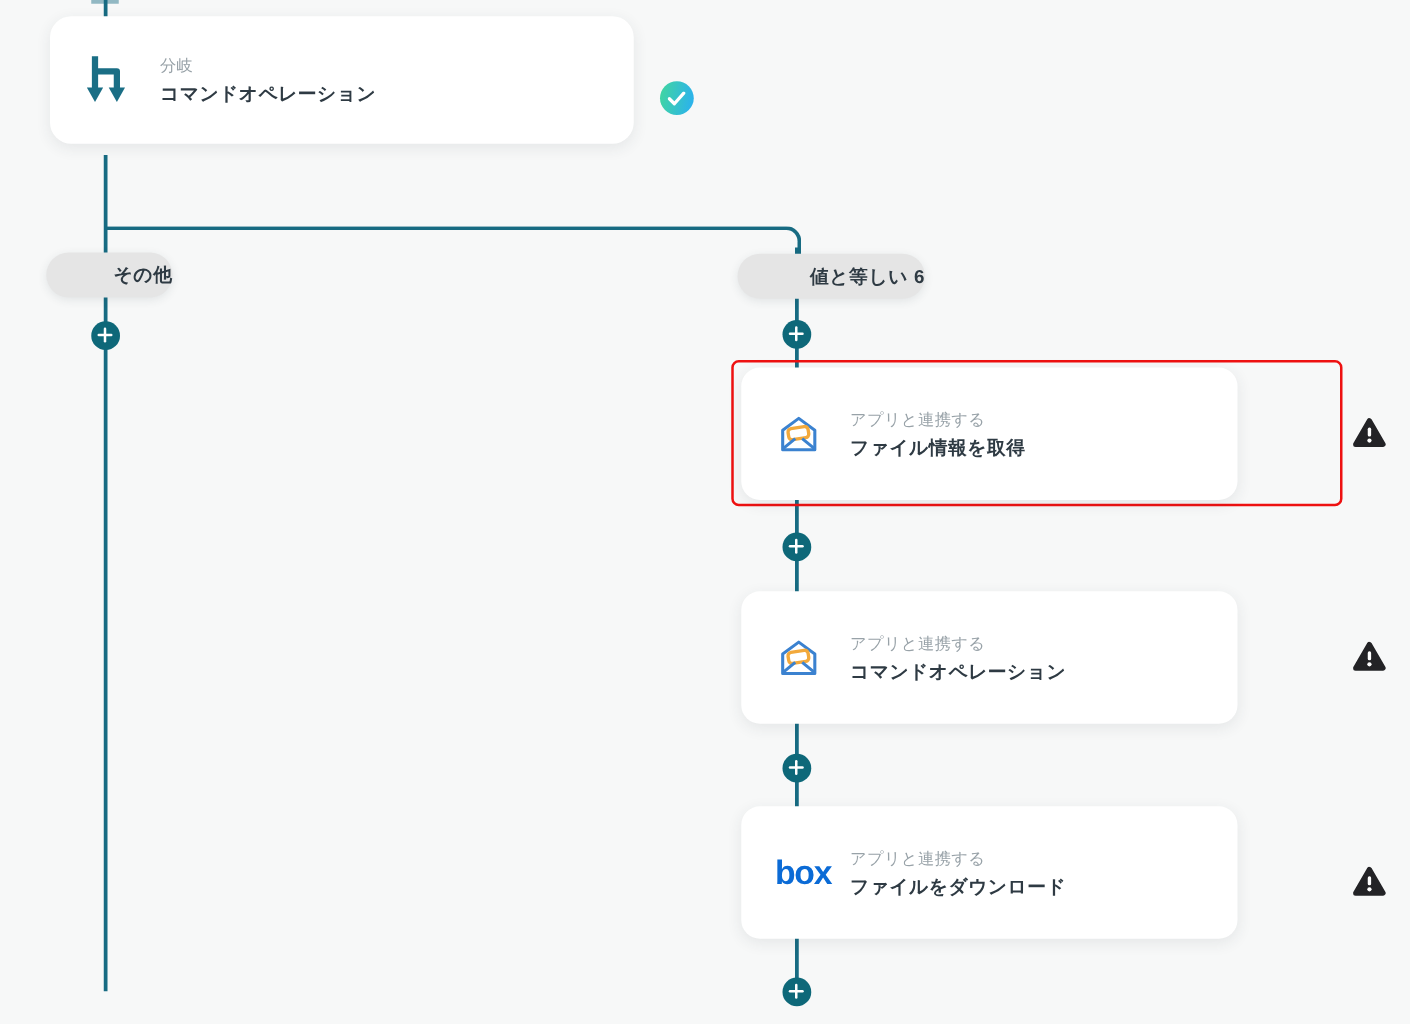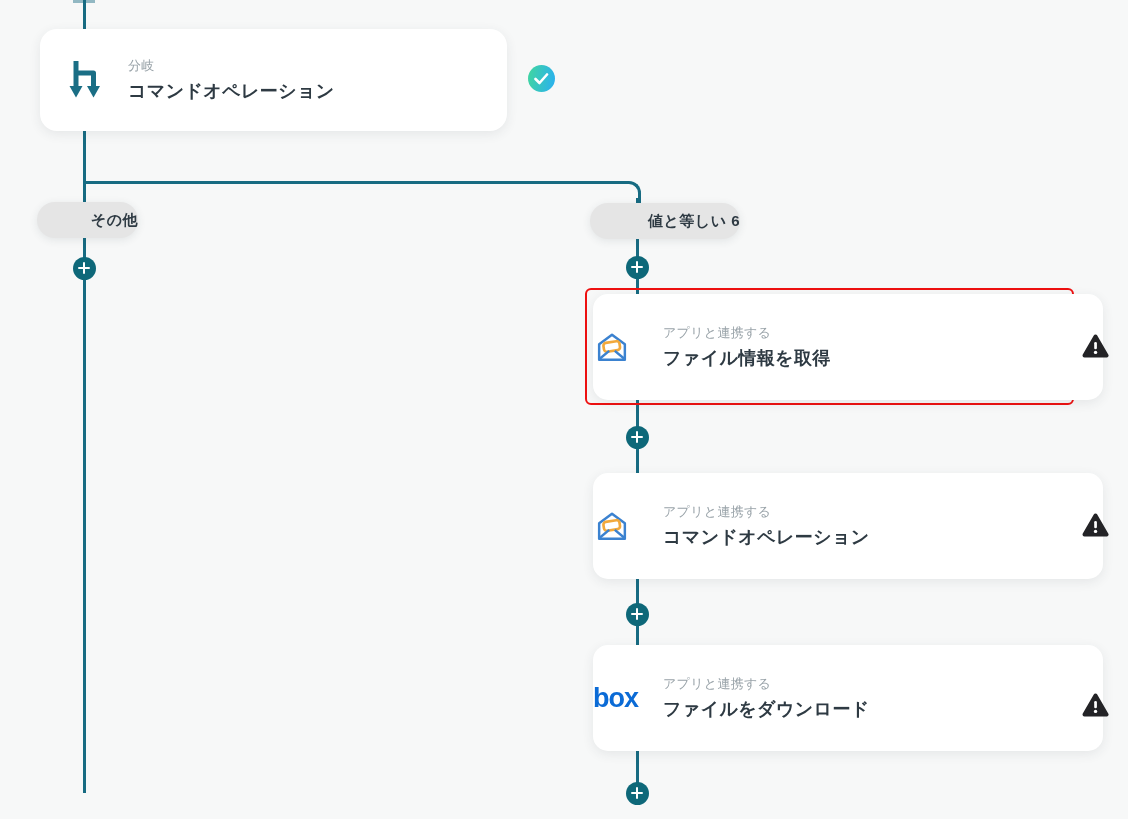--- a/index.html
+++ b/index.html
@@ -11,32 +11,32 @@
   .top-tick{left:73px;top:0;width:22px;height:3px;background:rgba(23,107,130,0.45);}
   .vline-top{left:82.5px;top:0;width:3px;height:34px;}
   .vline-left{left:82.5px;top:124px;width:3px;height:669px;}
   .vline-right{left:635.5px;top:198px;width:3px;height:595px;}
   .h-connector{position:absolute;left:83px;top:181px;width:555px;height:26px;z-index:1;
     border-top:3px solid #176b82;border-right:3px solid #176b82;border-top-right-radius:12px;}
 
   
   .card{position:absolute;background:#ffffff;border-radius:15px;z-index:2;
     box-shadow:0 3px 12px rgba(40,60,70,0.09);display:flex;align-items:center;cursor:pointer;}
-  .root-card{left:40px;top:29px;width:467px;height:102px;border-radius:17px;padding-left:28px;box-sizing:border-box;}
-  .node-card{width:510px;height:106px;box-sizing:border-box;gap:10px;}
+  .root-card{left:40px;top:13px;width:467px;height:102px;border-radius:17px;padding-left:28px;box-sizing:border-box;}
+  .node-card{width:397px;height:106px;padding-left:27px;box-sizing:border-box;}
   .node-1{left:593px;top:294px;}
   .node-2{left:593px;top:473px;}
   .node-3{left:593px;top:645px;}
   .selection-outline{position:absolute;left:585px;top:288px;width:489px;height:117px;
     border:2.5px solid #ee1111;border-radius:6px;z-index:2;box-sizing:border-box;pointer-events:none;}
 
   .app-icon{width:46px;display:flex;align-items:center;justify-content:flex-start;flex:0 0 46px;}
   .node-textwrap{display:flex;flex-direction:column;gap:4px;margin-left:14px;}
   .type-label{font-size:13px;color:#98a2a8;letter-spacing:0.3px;}
-  .node-title{font-size:18px;font-weight:bold;color:#2e3a43;letter-spacing:0.4px;}
+  .node-title{font-size:15px;font-weight:bold;color:#2e3a43;letter-spacing:0.4px;}
   .box-logo{font-size:27px;font-weight:bold;color:#0b6bd6;letter-spacing:-1px;line-height:1;}
 
   
   .pill{position:absolute;background:#e5e5e5;border-radius:19px;z-index:2;
     box-shadow:0 2px 8px rgba(40,60,70,0.10);display:flex;align-items:center;justify-content:flex-end;
     font-size:15px;font-weight:bold;color:#2e3a43;cursor:pointer;letter-spacing:0.5px;}
   .pill-left{left:37px;top:202px;width:101px;height:36px;}
   .pill-right{left:590px;top:203px;width:150px;height:36px;}
 
   

